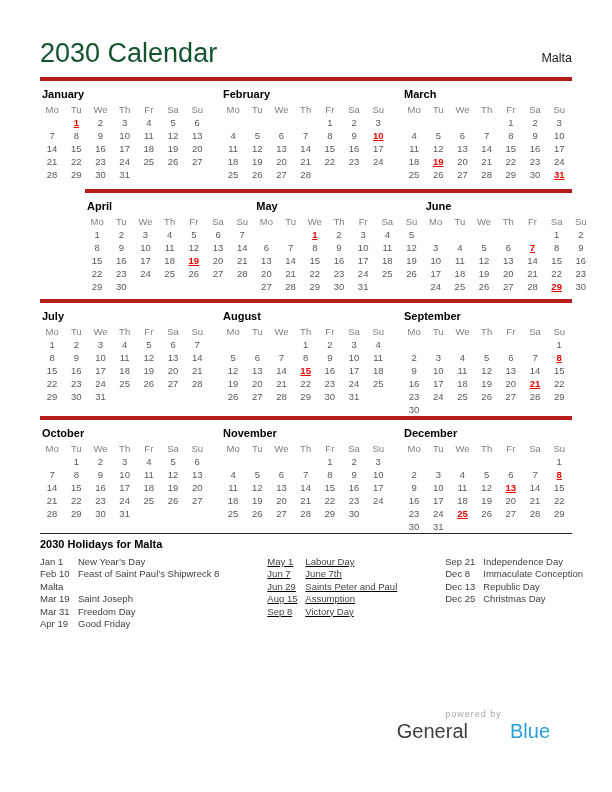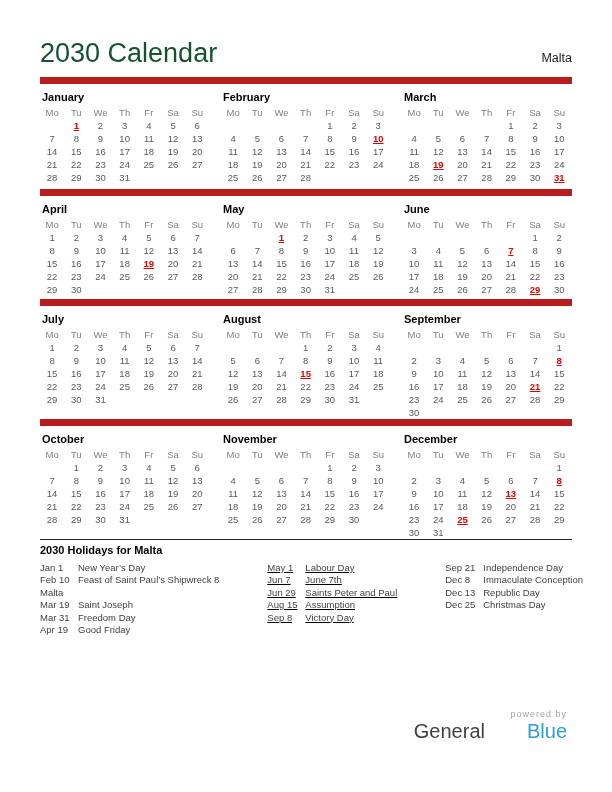--- a/index.html
+++ b/index.html
@@ -10,23 +10,23 @@
   }
   .page{position:absolute;left:40px;top:0;width:532px;}
 
   
   .header{display:flex;align-items:flex-end;justify-content:space-between;padding-top:38px;}
   .page-title{font-size:27px;color:#14532d;letter-spacing:0;}
   .region-label{font-size:12.5px;color:#1a1a1a;padding-bottom:4px;}
 
   
   .calendar-grid{margin-top:8px;border-bottom:1px solid #262626;}
-  .quarter-row{display:flex;justify-content:space-between;border-top:7px solid #b91c1c;padding-top:6px;box-sizing:border-box;}
+  .quarter-row{display:flex;justify-content:space-between;border-top:4px solid #b91c1c;padding-top:6px;box-sizing:border-box;}
   .quarter-row.h1{min-height:112px;}
-  .quarter-row.h2{min-height:110px;}
+  .quarter-row.h2{min-height:110px;margin-left:45px;}
   .quarter-row.h3{min-height:115px;}
   .quarter-row.h4{min-height:113px;}
   .month{width:170px;}
   .month-name{font-size:11px;font-weight:bold;color:#000;margin:1px 0 3px 2px;}
   .week{display:flex;}
   .cell{width:24.2px;height:13px;line-height:13px;font-size:9.5px;text-align:center;color:#595959;}
   .cell.hdr{color:#808080;}
   .cell.holiday{color:#e80000;font-weight:bold;text-decoration:underline;}
 
   
@@ -36,21 +36,21 @@
   .holiday-col{display:flex;flex-direction:column;}
   .holiday-col.c1{width:182px;}
   .holiday-col.c2{width:180px;text-decoration:underline;}
   .holiday-col.c3{width:170px;}
   .holiday-row{display:flex;font-size:9.5px;color:#3f3f3f;line-height:12.4px;}
   .holiday-date{width:38px;flex:0 0 38px;}
   .holiday-name{white-space:nowrap;}
   .holiday-wrap{font-size:9.5px;color:#3f3f3f;line-height:12.4px;}
 
   
-  .footer{position:absolute;right:45px;bottom:50px;text-align:right;}
+  .footer{position:absolute;right:62px;bottom:50px;text-align:center;}
   .powered-by{font-size:9px;color:#a6a6a6;letter-spacing:1px;margin-bottom:1px;}
   .brand{font-size:20px;line-height:22px;}
   .brand .dark{color:#3f3f3f;}
   .brand .blue{color:#2b9fd9;padding-left:42px;}
 </style>
 </head>
 <body>
 
 <div class="page">
 

